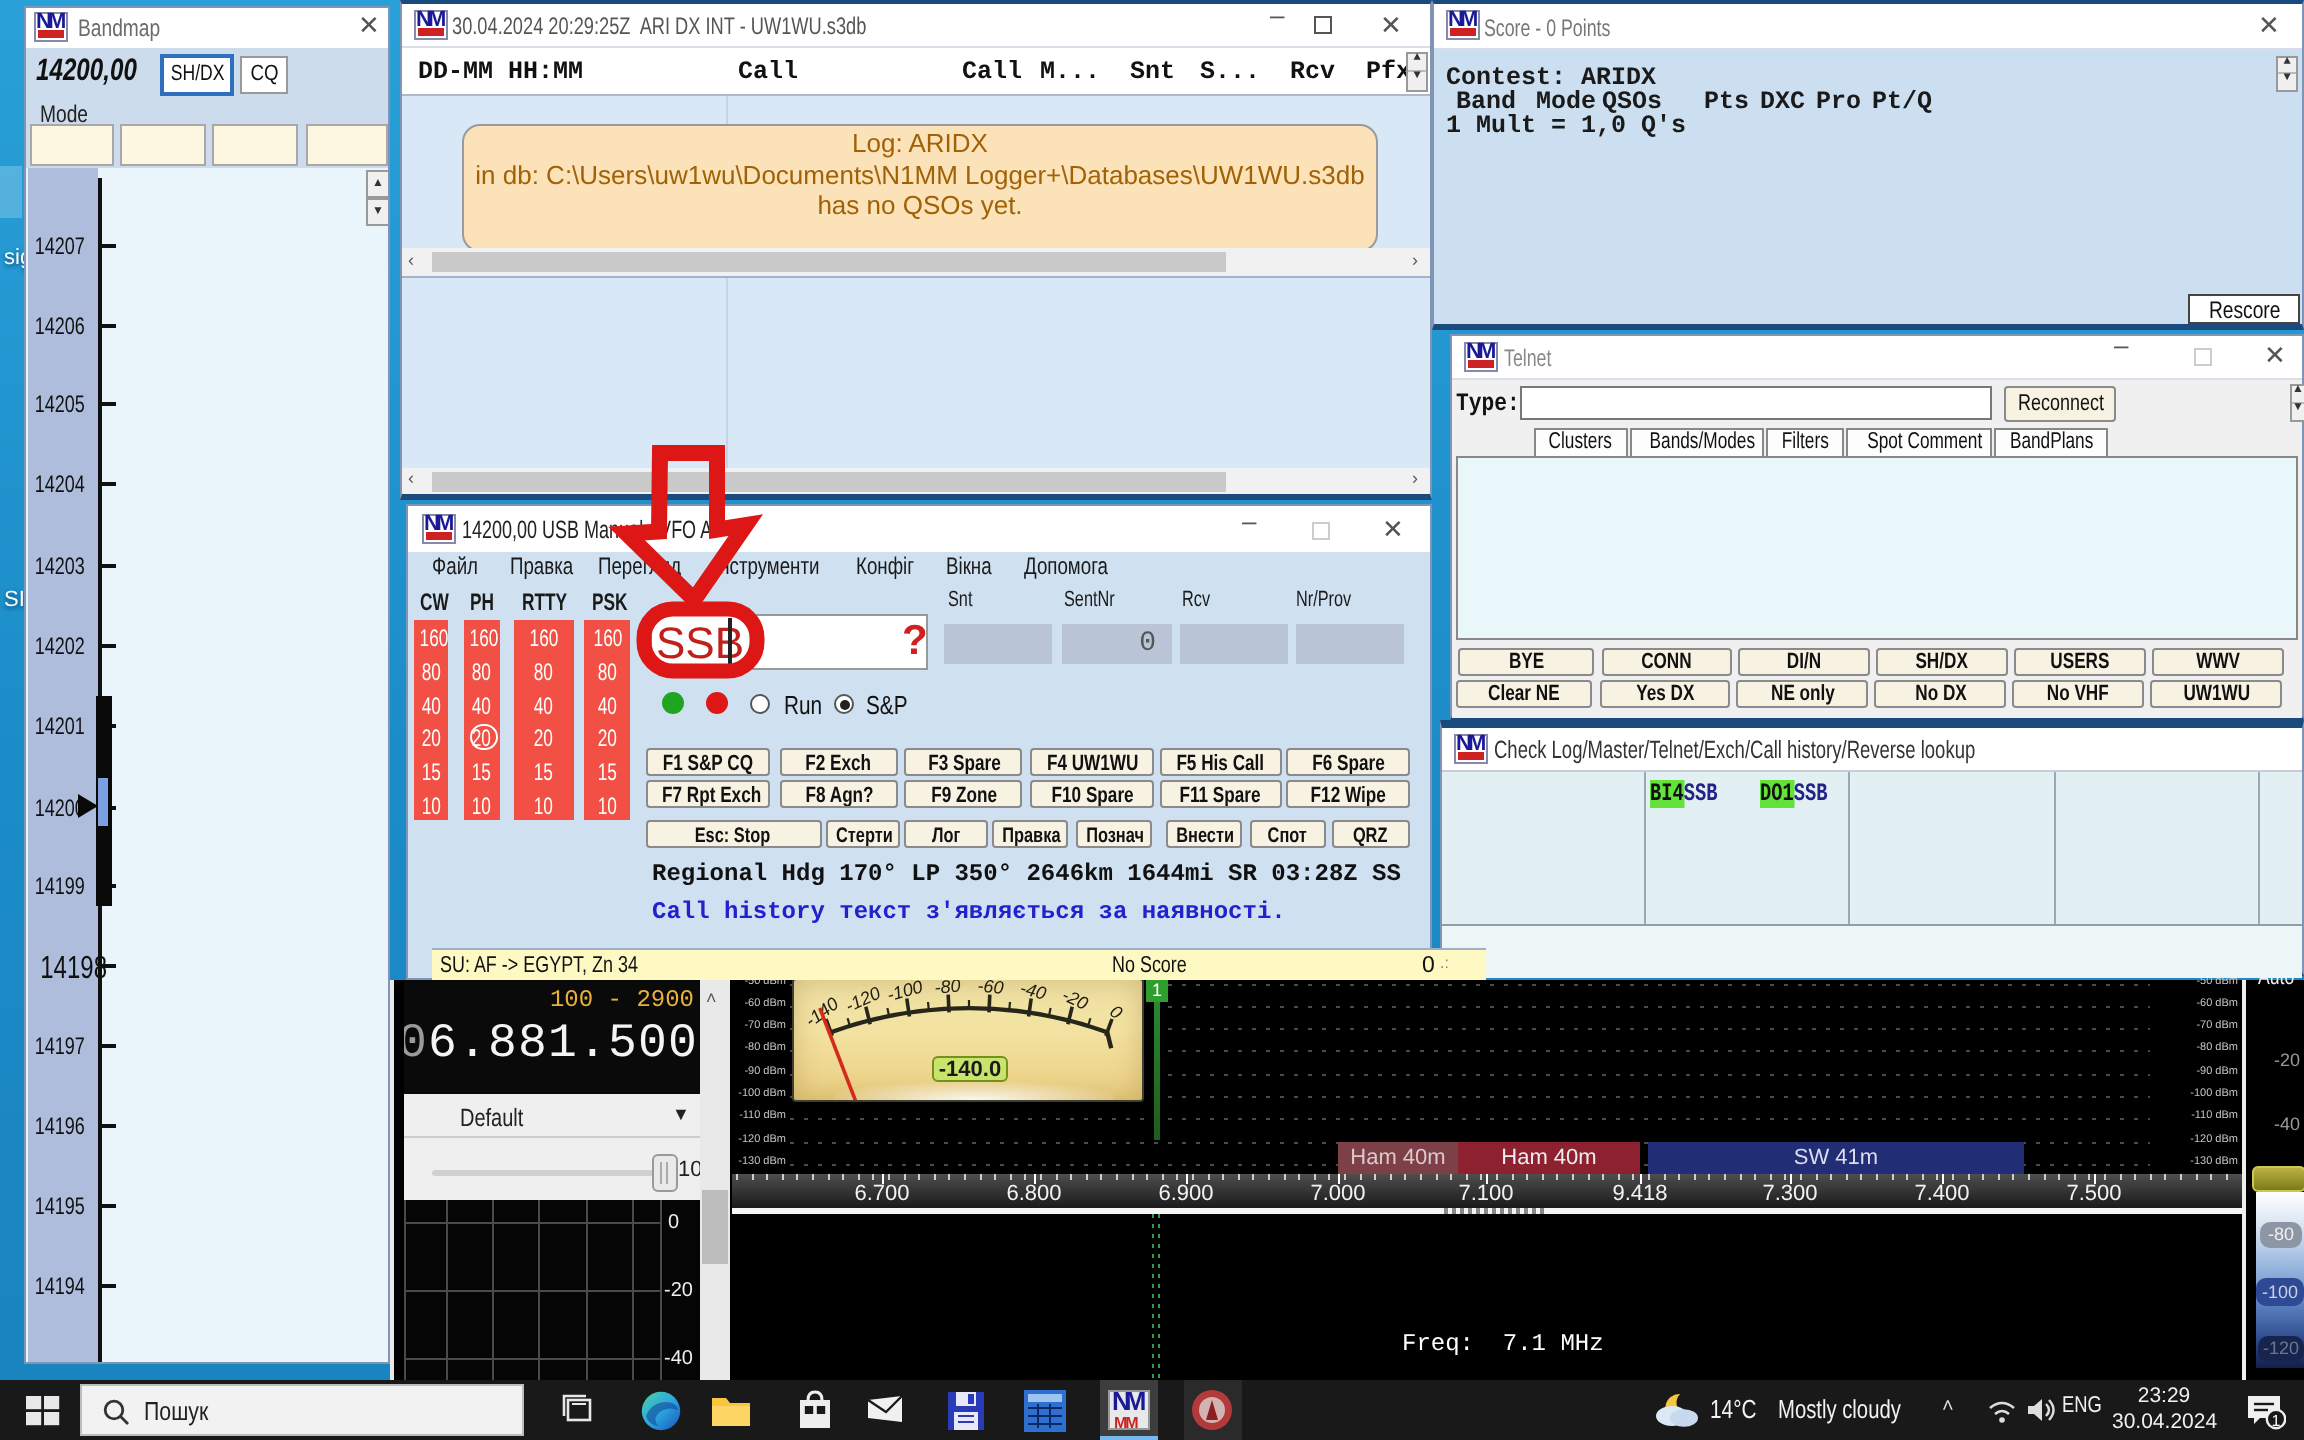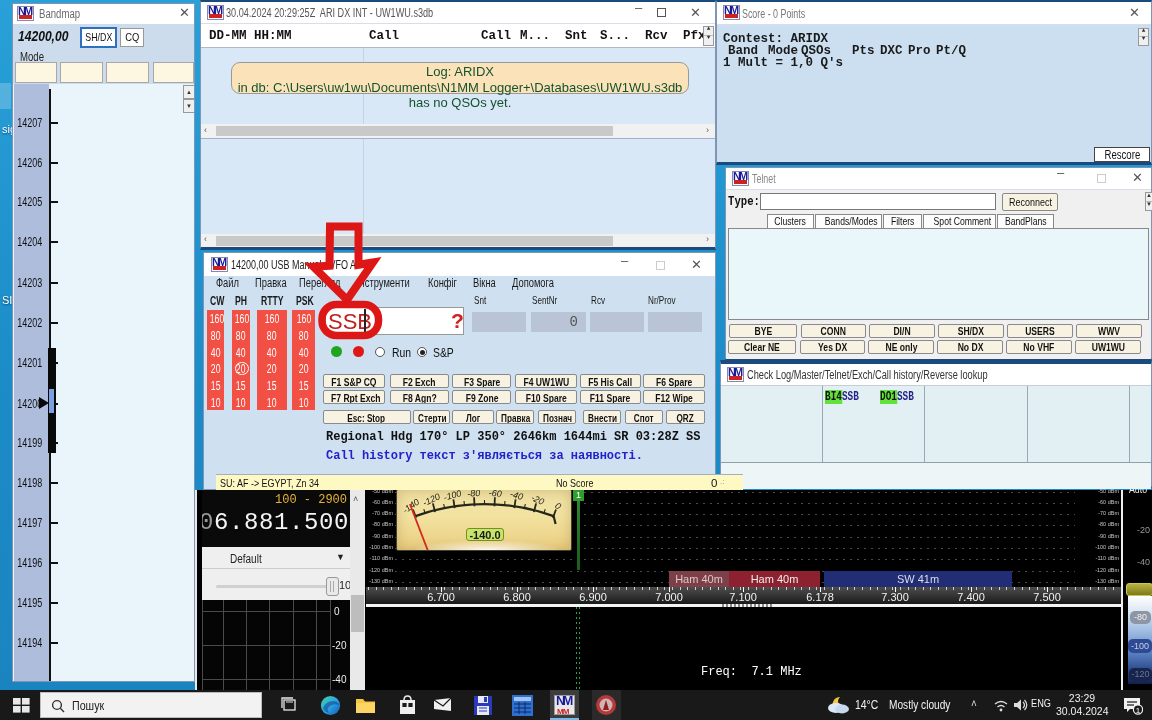--- a/index.html
+++ b/index.html
@@ -250,21 +250,21 @@
         <div class="abs" style="left:57.0px;top:4px;width:36px;text-align:center;font-size:11px;color:#f2f2f2">6.700</div>
         <div class="abs" style="left:151.0px;top:0;width:1px;height:5px;background:#fff"></div>
         <div class="abs" style="left:133.0px;top:4px;width:36px;text-align:center;font-size:11px;color:#f2f2f2">6.800</div>
         <div class="abs" style="left:227.0px;top:0;width:1px;height:5px;background:#fff"></div>
         <div class="abs" style="left:209.0px;top:4px;width:36px;text-align:center;font-size:11px;color:#f2f2f2">6.900</div>
         <div class="abs" style="left:303.0px;top:0;width:1px;height:5px;background:#fff"></div>
         <div class="abs" style="left:285.0px;top:4px;width:36px;text-align:center;font-size:11px;color:#f2f2f2">7.000</div>
         <div class="abs" style="left:377.0px;top:0;width:1px;height:5px;background:#fff"></div>
         <div class="abs" style="left:359.0px;top:4px;width:36px;text-align:center;font-size:11px;color:#f2f2f2">7.100</div>
         <div class="abs" style="left:454.0px;top:0;width:1px;height:5px;background:#fff"></div>
-        <div class="abs" style="left:436.0px;top:4px;width:36px;text-align:center;font-size:11px;color:#f2f2f2">6.178</div>
+        <div class="abs" style="left:436.0px;top:4px;width:36px;text-align:center;font-size:11px;color:#f2f2f2">9.418</div>
         <div class="abs" style="left:529.0px;top:0;width:1px;height:5px;background:#fff"></div>
         <div class="abs" style="left:511.0px;top:4px;width:36px;text-align:center;font-size:11px;color:#f2f2f2">7.300</div>
         <div class="abs" style="left:605.0px;top:0;width:1px;height:5px;background:#fff"></div>
         <div class="abs" style="left:587.0px;top:4px;width:36px;text-align:center;font-size:11px;color:#f2f2f2">7.400</div>
         <div class="abs" style="left:681.0px;top:0;width:1px;height:5px;background:#fff"></div>
         <div class="abs" style="left:663.0px;top:4px;width:36px;text-align:center;font-size:11px;color:#f2f2f2">7.500</div>
       </div>
  <div class="abs" style="left:169px;top:114px;width:756px;height:3px;background:#f5f5f5"></div>
  <div class="abs" style="left:525px;top:114px;width:50px;height:3px;background:repeating-linear-gradient(90deg,#888 0 2px,#f5f5f5 2px 4px)"></div>
 
@@ -433,21 +433,21 @@
         <div class="abs" style="left:-4px;top:192px;width:29px;text-align:right;font-size:12px;color:#111"><span class="cr">14203</span></div>
         <div class="abs" style="left:38px;top:198px;width:7px;height:1.5px;background:#111"></div>
         <div class="abs" style="left:-4px;top:232px;width:29px;text-align:right;font-size:12px;color:#111"><span class="cr">14202</span></div>
         <div class="abs" style="left:38px;top:238px;width:7px;height:1.5px;background:#111"></div>
         <div class="abs" style="left:-4px;top:272px;width:29px;text-align:right;font-size:12px;color:#111"><span class="cr">14201</span></div>
         <div class="abs" style="left:38px;top:278px;width:7px;height:1.5px;background:#111"></div>
         <div class="abs" style="left:-4px;top:313px;width:29px;text-align:right;font-size:12px;color:#111"><span class="cr">14200</span></div>
         <div class="abs" style="left:38px;top:319px;width:7px;height:1.5px;background:#111"></div>
         <div class="abs" style="left:-4px;top:352px;width:29px;text-align:right;font-size:12px;color:#111"><span class="cr">14199</span></div>
         <div class="abs" style="left:38px;top:358px;width:7px;height:1.5px;background:#111"></div>
-        <div class="abs" style="left:-4px;top:392px;width:29px;text-align:left;font-size:12px;color:#111"><span class="cr">14198</span></div>
+        <div class="abs" style="left:-4px;top:392px;width:29px;text-align:left;font-size:16px;color:#111"><span class="cr">14198</span></div>
         <div class="abs" style="left:38px;top:398px;width:7px;height:1.5px;background:#111"></div>
         <div class="abs" style="left:-4px;top:432px;width:29px;text-align:right;font-size:12px;color:#111"><span class="cr">14197</span></div>
         <div class="abs" style="left:38px;top:438px;width:7px;height:1.5px;background:#111"></div>
         <div class="abs" style="left:-4px;top:472px;width:29px;text-align:right;font-size:12px;color:#111"><span class="cr">14196</span></div>
         <div class="abs" style="left:38px;top:478px;width:7px;height:1.5px;background:#111"></div>
         <div class="abs" style="left:-4px;top:512px;width:29px;text-align:right;font-size:12px;color:#111"><span class="cr">14195</span></div>
         <div class="abs" style="left:38px;top:518px;width:7px;height:1.5px;background:#111"></div>
         <div class="abs" style="left:-4px;top:552px;width:29px;text-align:right;font-size:12px;color:#111"><span class="cr">14194</span></div>
         <div class="abs" style="left:38px;top:558px;width:7px;height:1.5px;background:#111"></div>
    <div class="abs" style="left:35px;top:264px;width:8px;height:105px;background:#090909"></div>
@@ -478,21 +478,21 @@
    <span class="abs" style="left:399px;top:5px">S...</span>
    <span class="abs" style="left:444px;top:5px">Rcv</span>
    <span class="abs" style="left:482px;top:5px">Pfx</span>
    <span class="spin" style="left:502px;top:2px;height:20px;width:11px">
           <div>▲</div>
           <div style="border-bottom:none">▼</div>
         </span>
  </div>
  <div class="abs" style="left:0;top:46px;width:514px;height:76px;background:#d9e8f6">
         <div class="abs" style="left:162px;top:0;width:1px;height:76px;background:#c2d4e6"></div>
-   <div class="abs" style="left:30px;top:14px;width:458px;height:32px;background:#fbe2b8;border:1px solid #9a9a9a;border-radius:9px;text-align:center;font-size:13px;color:#14532d;line-height:15.5px;padding-top:1px;white-space:nowrap">Log: ARIDX<br>in db: C:\Users\uw1wu\Documents\N1MM Logger+\Databases\UW1WU.s3db<br>has no QSOs yet.</div>
+   <div class="abs" style="left:30px;top:14px;width:458px;height:64px;background:#fbe2b8;border:1px solid #9a9a9a;border-radius:9px;text-align:center;font-size:13px;color:#a16207;line-height:15.5px;padding-top:1px;white-space:nowrap">Log: ARIDX<br>in db: C:\Users\uw1wu\Documents\N1MM Logger+\Databases\UW1WU.s3db<br>has no QSOs yet.</div>
  </div>
  <div class="abs" style="left:0;top:122px;width:514px;height:14px;background:#f1f1f1">
    <span class="abs" style="left:3px;top:1px;font-size:9px;color:#555">‹</span>
    <span class="abs" style="left:505px;top:1px;font-size:9px;color:#555">›</span>
    <div class="abs" style="left:15px;top:2px;width:397px;height:10px;background:#c9c9c9"></div>
  </div>
  <div class="abs" style="left:0;top:136px;width:514px;height:96px;background:#d9e8f6;border-top:1px solid #9fb4cc">
         <div class="abs" style="left:162px;top:0;width:1px;height:96px;background:#c2d4e6"></div>
       </div>
  <div class="abs" style="left:0;top:232px;width:514px;height:13px;background:#f1f1f1">

